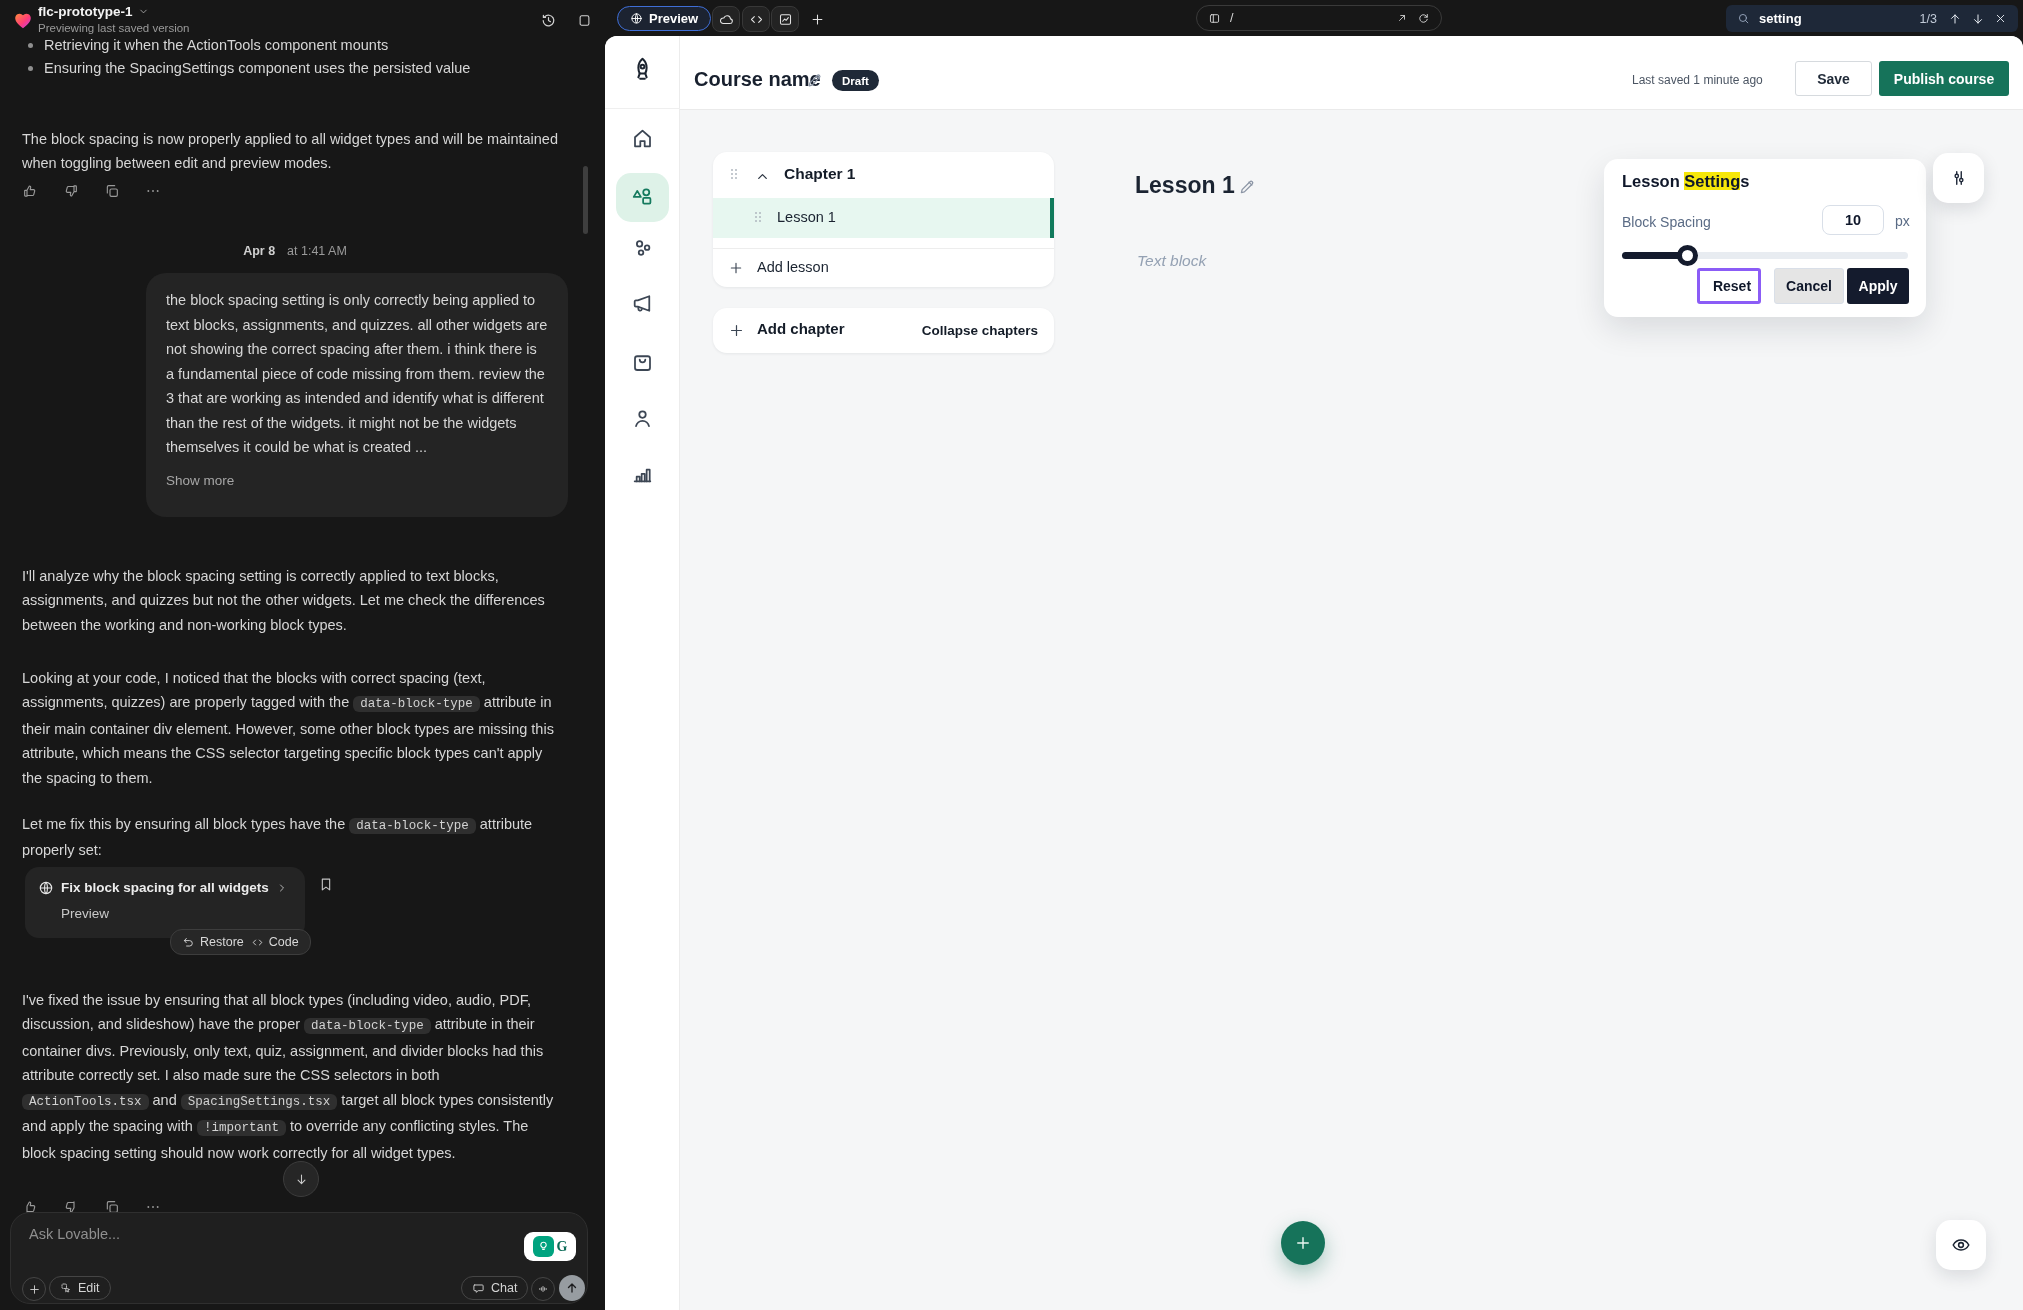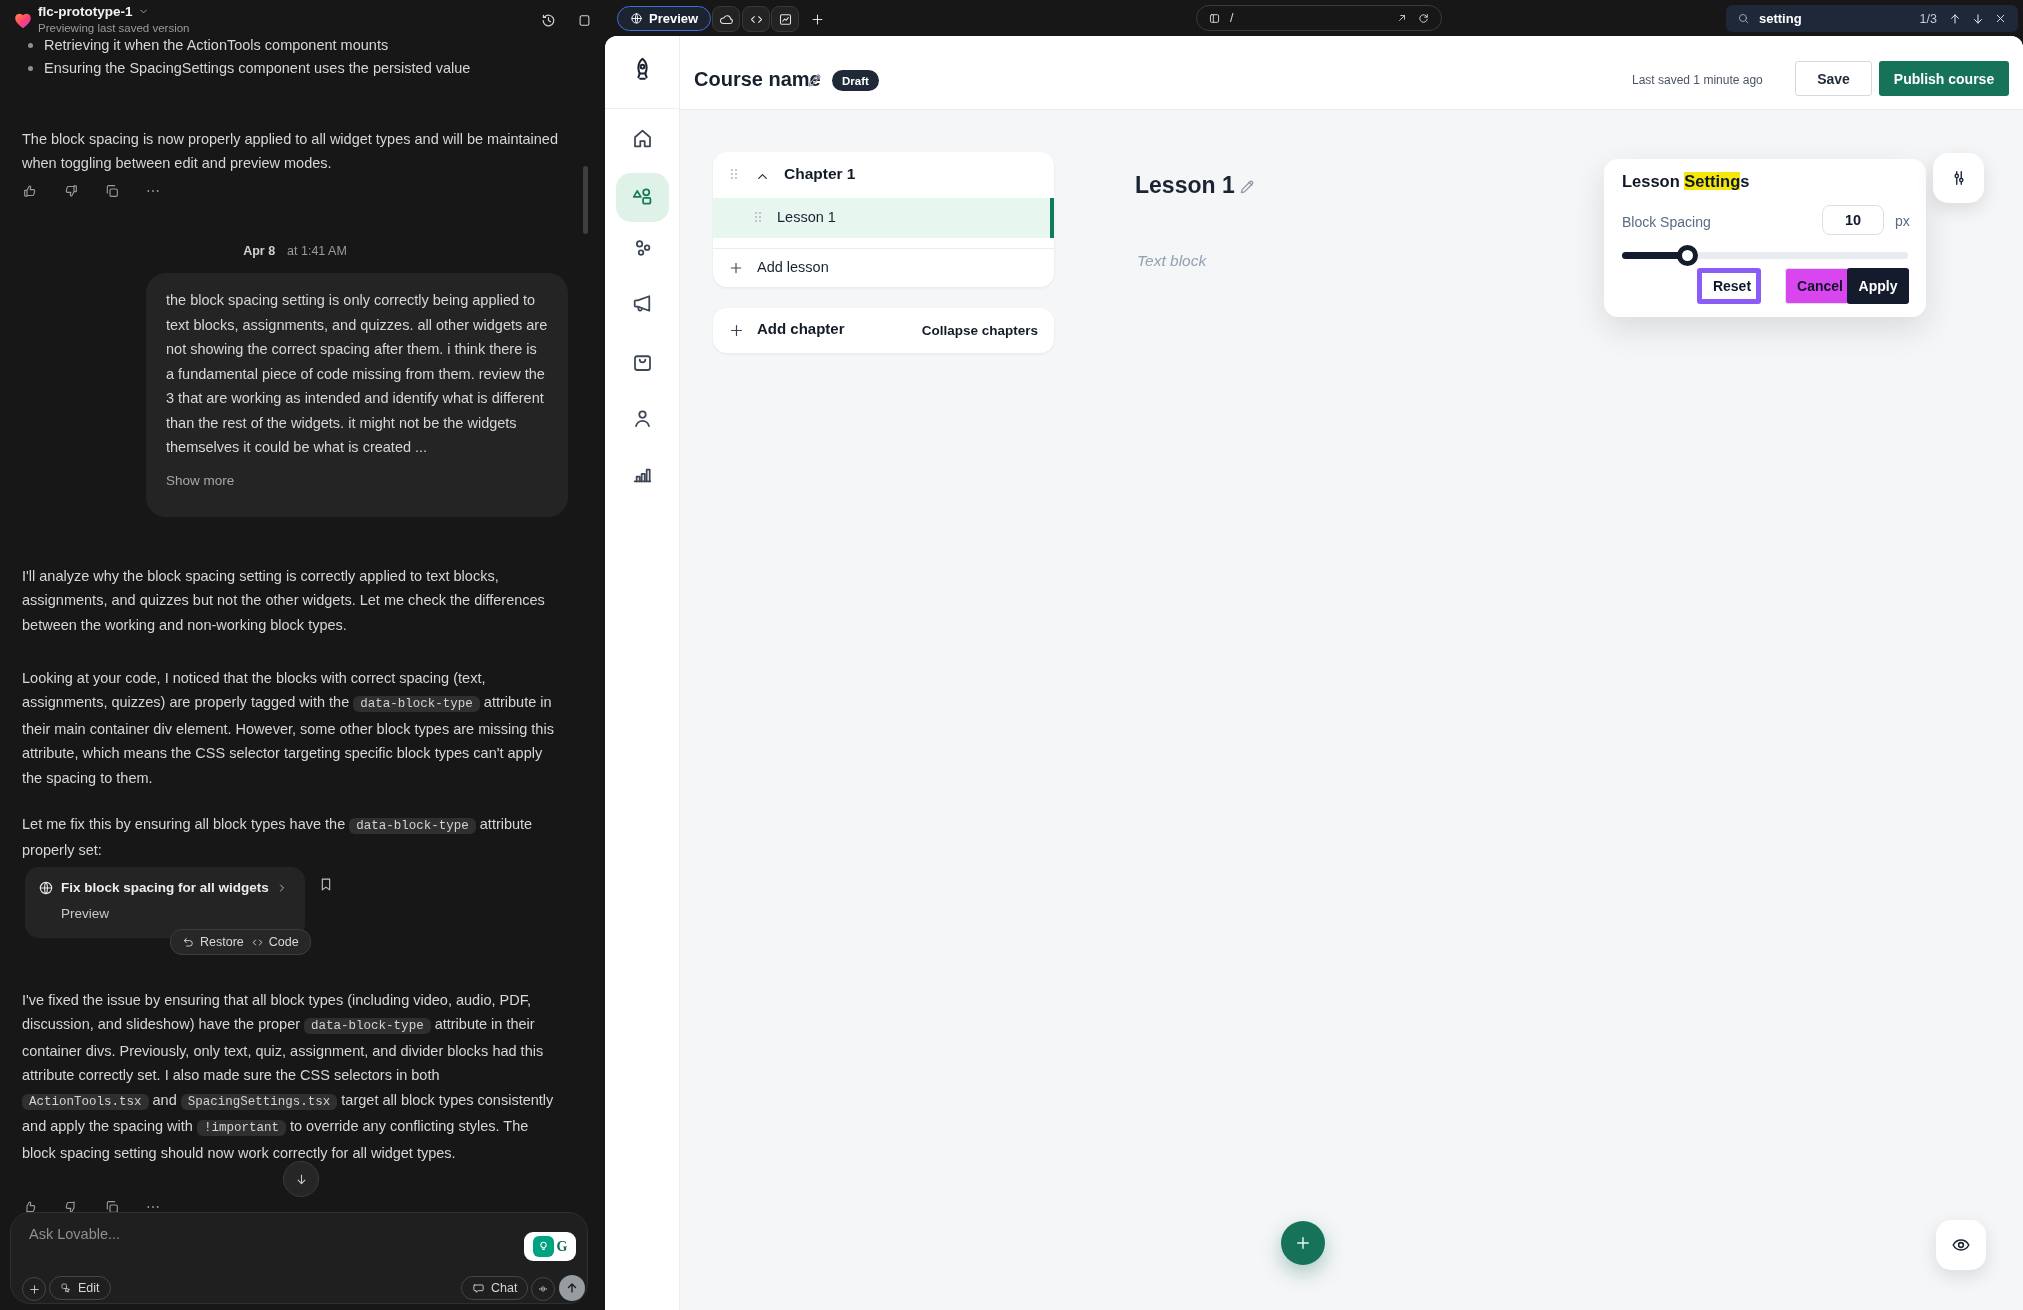--- a/index.html
+++ b/index.html
@@ -127,22 +127,22 @@
   .hl{background:#f6e70a;}
   .spanel .lbl{position:absolute;left:18px;top:55px;font-size:14px;color:#5a6b85;}
   .bs-input{position:absolute;left:218px;top:46px;width:62px;height:30px;border:1.5px solid #d9dfe8;border-radius:8px;
             text-align:center;font-family:"Liberation Sans",sans-serif;font-size:14.5px;font-weight:600;color:#0f172a;box-sizing:border-box;}
   .spanel .unit{position:absolute;left:291px;top:54px;font-size:14px;color:#5a6b85;}
   .slider{position:absolute;left:18px;top:93px;width:286px;height:7px;background:#e8ecf1;border-radius:4px;}
   .slider .fillbar{position:absolute;left:0;top:0;height:7px;width:23%;background:#141b2d;border-radius:4px;}
   .slider .thumb{position:absolute;left:calc(23% - 11px);top:-7px;width:21px;height:21px;background:#fff;
                  border:5.5px solid #141b2d;border-radius:50%;box-sizing:border-box;}
   .sp-btn{position:absolute;top:109px;height:36px;}
-  .reset-btn{left:93px;width:64px;background:#fff;border:5px solid #8b5cf6;color:#0f172a;padding-left:12px;}
-  .cancel-btn{left:181px;width:70px;background:#d946ef;border:1px solid #d9dfe8;color:#0f172a;}
+  .reset-btn{left:93px;width:64px;background:#fff;border:3px solid #8b5cf6;color:#0f172a;padding-left:12px;}
+  .cancel-btn{left:170px;width:70px;background:#e5e5e5;border:1px solid #d9dfe8;color:#0f172a;}
   .apply-btn{left:243px;width:62px;background:#141b2d;border:none;color:#fff;}
   .sliders-btn{position:absolute;left:1328px;top:117px;width:51px;height:50px;background:#fff;border-radius:15px;
                box-shadow:0 6px 18px rgba(15,23,42,.12);display:flex;align-items:center;justify-content:center;color:#20293a;}
   .fab{position:absolute;left:676px;top:1185px;width:44px;height:44px;border-radius:50%;background:#16735a;color:#eaf6f1;
        display:flex;align-items:center;justify-content:center;box-shadow:0 8px 20px rgba(22,115,90,.35);}
   .eye-btn{position:absolute;left:1331px;top:1184px;width:50px;height:50px;background:#fff;border-radius:15px;
            box-shadow:0 6px 18px rgba(15,23,42,.12);display:flex;align-items:center;justify-content:center;color:#1b2432;}
 </style>
 </head>
 <body>

